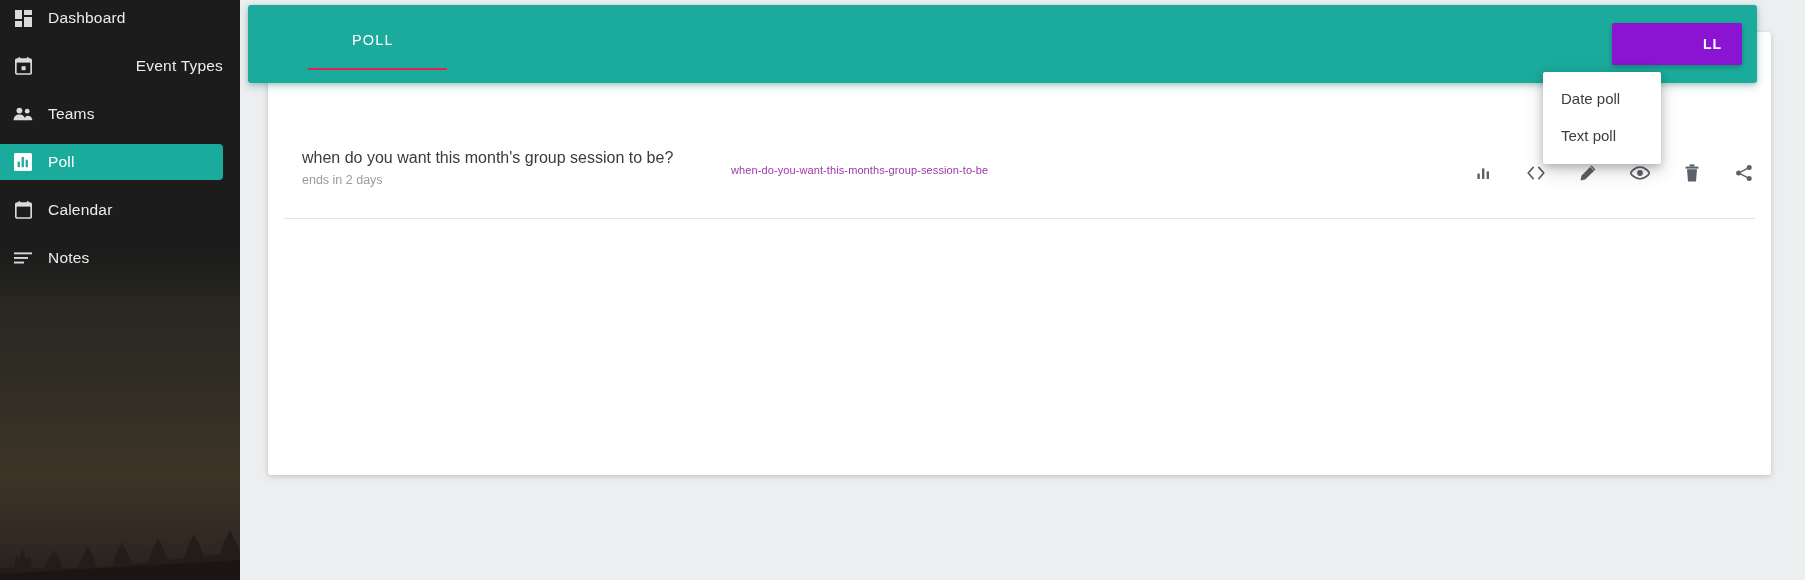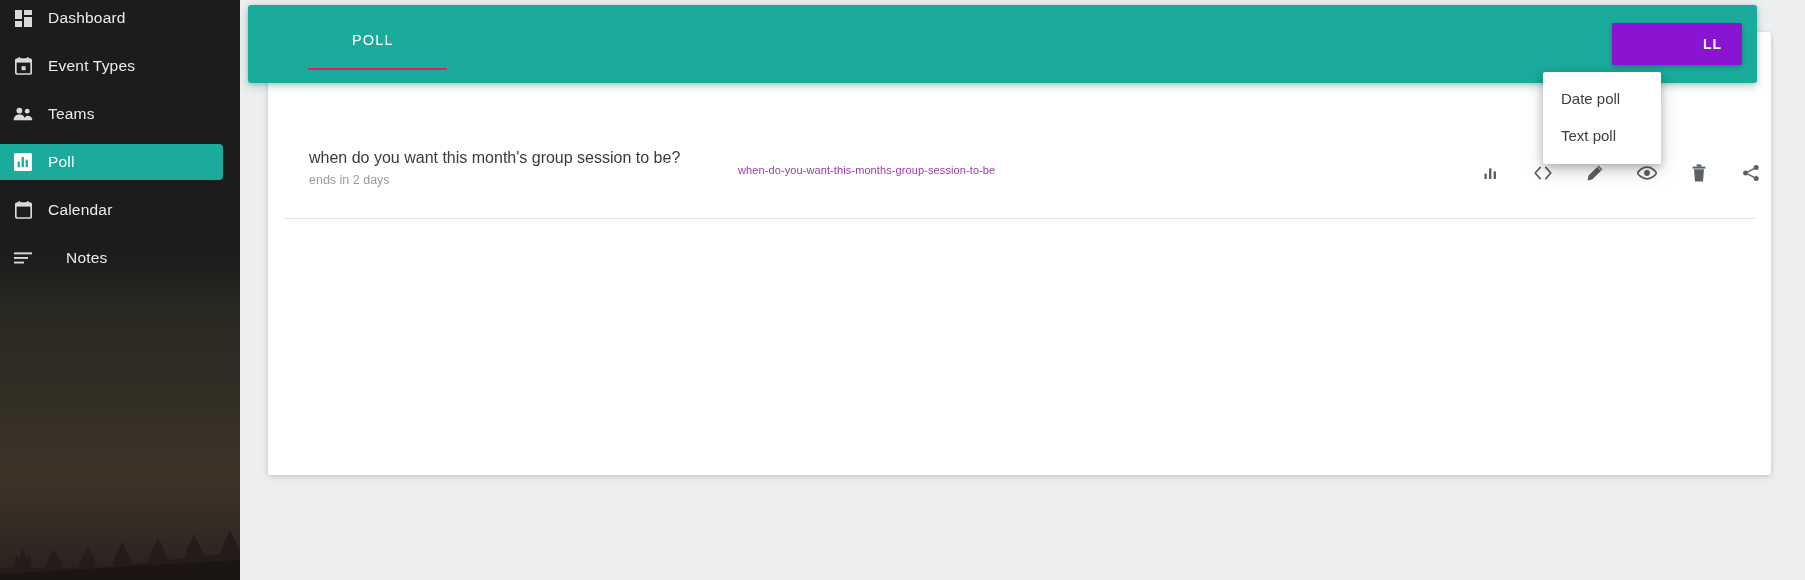--- a/index.html
+++ b/index.html
@@ -140,21 +140,21 @@
     padding: 10px 16px 10px 18px;
     font-size: 15px;
     color: #3d3d3d;
     white-space: nowrap;
     cursor: pointer;
   }
 
   
   .poll-row {
     position: absolute;
-    left: 15px; top: 98px;
+    left: 8px; top: 98px;
     width: 1503px; height: 88px;
     display: flex; align-items: center; text-decoration: underline;
   }
   .poll-info { position: absolute; left: 26px; top: 18px; }
   .poll-title {
     font-size: 16px; color: #3b3b3b; line-height: 20px;
   }
   .poll-sub {
     font-size: 12.5px; color: #9b9b9b; margin-top: 5px;
   }
@@ -201,21 +201,21 @@
           <svg width="17" height="17" viewBox="0 0 17 17">
               <rect x="0" y="0" width="7" height="9" fill="#d9dadb"></rect>
               <rect x="9" y="0" width="8" height="5" fill="#d9dadb"></rect>
               <rect x="9" y="7" width="8" height="10" fill="#d9dadb"></rect>
               <rect x="0" y="11" width="7" height="6" fill="#d9dadb"></rect>
             </svg>
         </span>
         <span class="nav-label">Dashboard</span>
       </div>
 
-      <div class="nav-item" style="margin-bottom:12px;">
+      <div class="nav-item" style="margin-bottom:12px;justify-content:space-between;">
         <span class="nav-ico">
           <svg width="17" height="18" viewBox="0 0 17 18">
               <rect x="0.8" y="2" width="15.4" height="15" rx="1.4" fill="none" stroke="#d9dadb" stroke-width="1.7"></rect>
               <rect x="0.8" y="2" width="15.4" height="3.6" fill="#d9dadb"></rect>
               <rect x="3.4" y="0" width="1.8" height="3.6" rx="0.8" fill="#d9dadb"></rect>
               <rect x="11.8" y="0" width="1.8" height="3.6" rx="0.8" fill="#d9dadb"></rect>
               <rect x="6.6" y="9.2" width="4" height="4" fill="#d9dadb"></rect>
             </svg>
         </span>
         <span class="nav-label">Event Types</span>
@@ -250,21 +250,21 @@
           <svg width="17" height="18" viewBox="0 0 17 18">
               <rect x="0.8" y="2" width="15.4" height="15" rx="1.4" fill="none" stroke="#d9dadb" stroke-width="1.7"></rect>
               <rect x="0.8" y="2" width="15.4" height="3.6" fill="#d9dadb"></rect>
               <rect x="3.4" y="0" width="1.8" height="3.6" rx="0.8" fill="#d9dadb"></rect>
               <rect x="11.8" y="0" width="1.8" height="3.6" rx="0.8" fill="#d9dadb"></rect>
             </svg>
         </span>
         <span class="nav-label">Calendar</span>
       </div>
 
-      <div class="nav-item" style="margin-bottom:12px;gap:18px;">
+      <div class="nav-item" style="margin-bottom:12px;">
         <span class="nav-ico">
           <svg width="18" height="12" viewBox="0 0 18 12">
               <rect x="0" y="0.4" width="18" height="1.9" fill="#d9dadb"></rect>
               <rect x="0" y="5" width="14" height="1.9" fill="#d9dadb"></rect>
               <rect x="0" y="9.6" width="10" height="1.9" fill="#d9dadb"></rect>
             </svg>
         </span>
         <span class="nav-label">Notes</span>
       </div>
 

